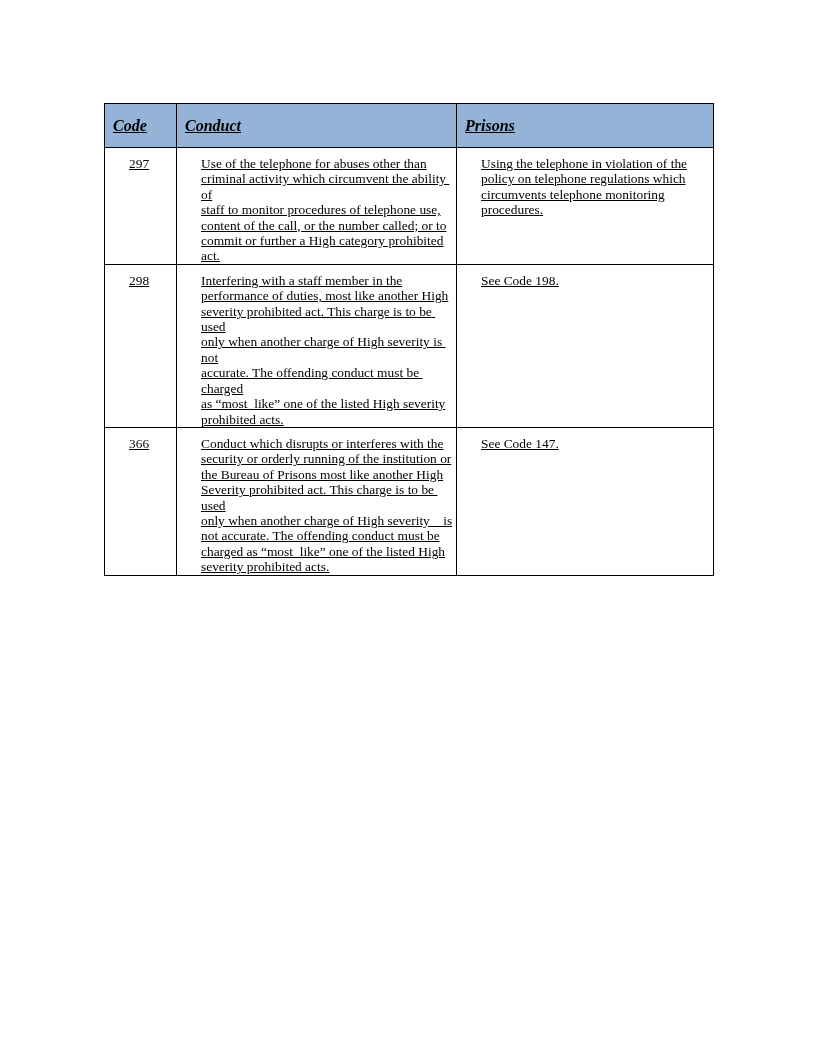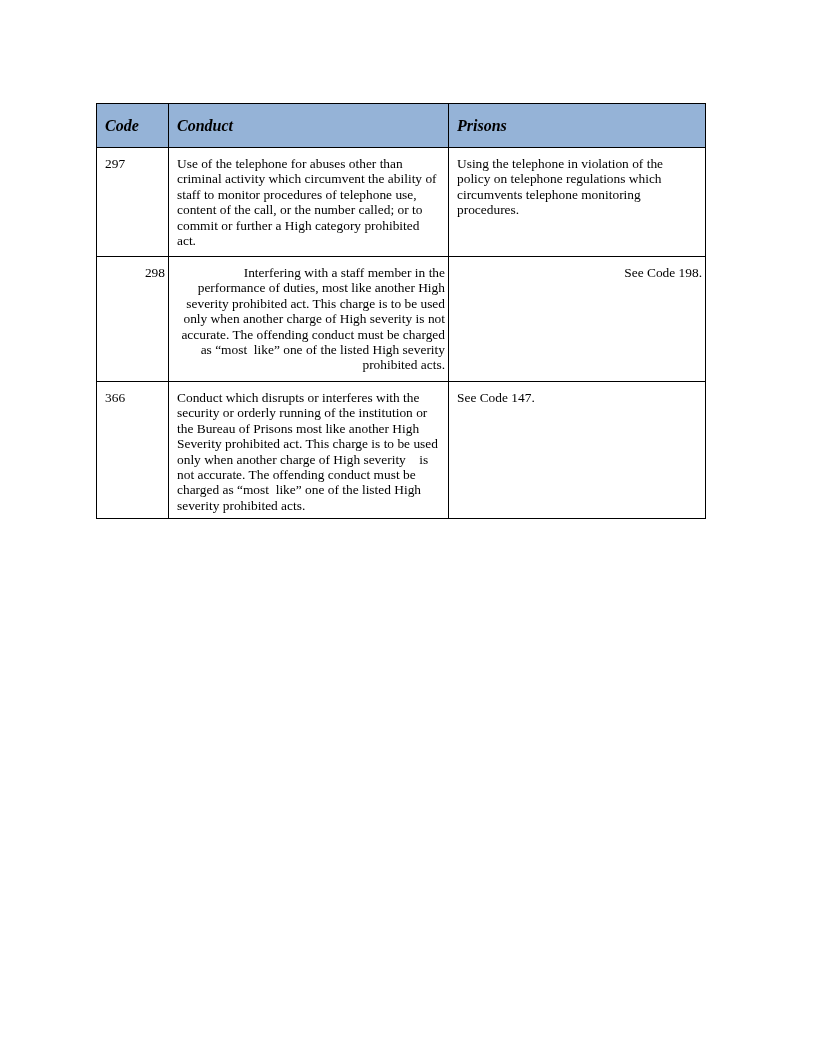--- a/index.html
+++ b/index.html
@@ -10,24 +10,25 @@
     color: #000000;
   }
   .page {
     position: relative;
     width: 816px; height: 1056px;
     background: #ffffff;
     overflow: hidden;
   }
   table.codes-table {
     position: absolute;
-    left: 96px; top: 103px;
+    left: 104px; top: 103px;
     width: 609px;
     border-collapse: collapse;
     table-layout: fixed;
+    text-decoration: underline;
   }
   col.c-code     { width: 72px; }
   col.c-offense  { width: 280px; }
   col.c-elements { width: 257px; }
   th, td {
     border: 1px solid #000000;
     text-align: left;
   }
   th {
     background: #95B3D7;
@@ -35,26 +36,26 @@
     font-style: italic;
     font-size: 16px;
     height: 44px;
     vertical-align: middle;
     padding: 0 4px 0 8px;
   }
   td {
     vertical-align: top;
     font-size: 13.4px;
     line-height: 15.4px;
-    padding: 8px 3px 0 8px;
+    padding: 8px 3px 0 24px;
     white-space: pre-wrap;
     overflow: hidden;
   }
   tr.row-297 td { height: 109px; }
-  tr.row-298 td { height: 125px; text-align: right; }
+  tr.row-298 td { height: 125px; }
   tr.row-299 td { height: 137px; }
 </style>
 </head>
 <body>
 
 <div class="page">
   <table class="codes-table">
     <colgroup>
       <col class="c-code">
       <col class="c-offense">

